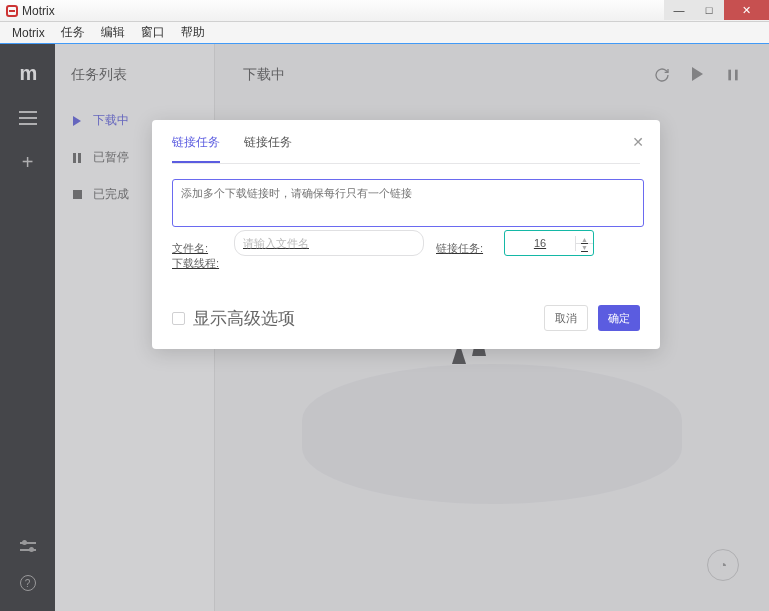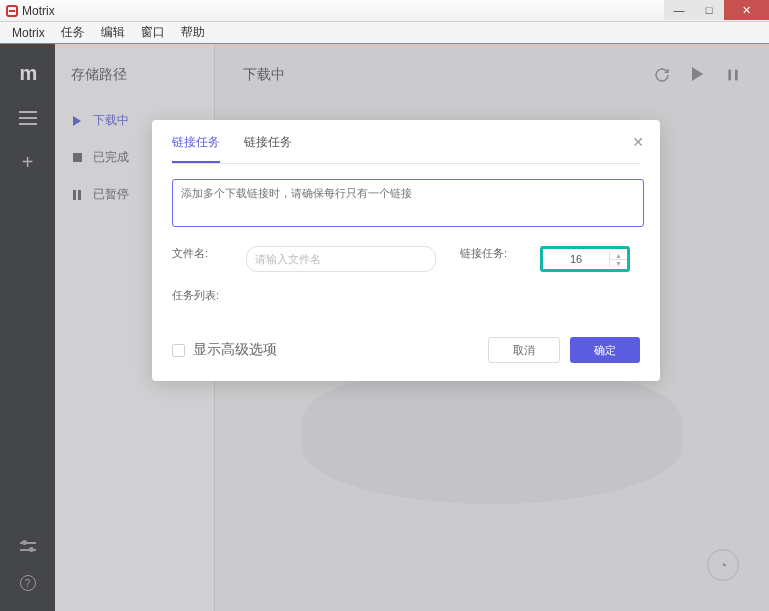--- a/index.html
+++ b/index.html
@@ -69,39 +69,39 @@
   .speed-fab{position:absolute;right:30px;bottom:30px;width:32px;height:32px;border:1px solid #ccc;border-radius:50%;display:flex;align-items:center;justify-content:center;color:#999;font-size:14px;}
 
   
   .overlay{position:absolute;left:0;right:0;top:44px;bottom:0;background:rgba(120,120,125,0.35);}
   .modal{position:absolute;left:152px;top:120px;width:508px;background:#fff;border-radius:4px;box-shadow:0 4px 20px rgba(0,0,0,0.15);padding:0;}
   .modal-tabs{display:flex;gap:24px;padding:14px 20px 0 20px;position:relative;}
   .modal-tabs::after{content:"";position:absolute;left:20px;right:20px;bottom:-1px;height:1px;background:#e6e6e8;}
   .mtab{font-size:12px;color:#555;padding-bottom:10px;}
   .mtab.active{color:#5b5ce0;border-bottom:2px solid #5b5ce0;z-index:1;position:relative;}
   .modal-close{position:absolute;right:16px;top:14px;color:#999;font-size:14px;}
-  .modal-body{padding:16px 16px 20px 20px;}
+  .modal-body{padding:16px 16px 20px 20px;text-decoration:underline;}
   .url-area{width:100%;height:48px;border:1px solid #6a6af0;border-radius:3px;padding:6px 8px;font-size:11px;color:#bbb;resize:none;outline:none;}
-  .form-row{display:flex;align-items:flex-start;gap:24px;margin-top:16px;font-size:11px;color:#666;}
+  .form-row{display:flex;align-items:flex-end;gap:12px;font-size:11px;color:#666;}
   .lbl{width:50px;}
   .txt-input{height:26px;border:1px solid #e0e0e2;border-radius:11px;padding:0 8px;font-size:11px;color:#333;flex:1;}
   .txt-input::placeholder{color:#bbb;}
-  .num-wrap{display:flex;align-items:center;border:3px solid #14b8a6;border-radius:3px;height:26px;width:90px;}
+  .num-wrap{display:flex;align-items:center;border:1px solid #14b8a6;border-radius:3px;height:26px;width:90px;}
   .num-val{flex:1;text-align:center;font-size:11px;color:#555;}
   .num-ctrl{width:18px;display:flex;flex-direction:column;border-left:1px solid #e0e0e2;}
   .num-ctrl span{flex:1;display:flex;align-items:center;justify-content:center;font-size:7px;color:#aaa;}
   .num-ctrl span:first-child{border-bottom:1px solid #e0e0e2;}
   .path-wrap{display:flex;flex:1;}
   .path-wrap .txt-input{border-radius:3px 0 0 3px;}
   .folder-btn{width:30px;height:26px;border:1px solid #e0e0e2;border-left:none;border-radius:0 3px 3px 0;display:flex;align-items:center;justify-content:center;color:#aaa;font-size:11px;}
   .modal-footer{display:flex;align-items:center;padding:14px 20px 18px 20px;}
   .chk{width:13px;height:13px;border:1px solid #d0d0d2;border-radius:2px;margin-right:8px;}
-  .adv-label{font-size:14px;color:#666;}
+  .adv-label{font-size:17px;color:#666;}
   .footer-right{margin-left:auto;display:flex;gap:10px;}
-  .btn{height:26px;padding:0 24px;border-radius:3px;font-size:11px;display:flex;align-items:center;font-family:Liberation Serif, serif;}
+  .btn{height:26px;padding:0 10px;border-radius:3px;font-size:11px;display:flex;align-items:center;font-family:Liberation Serif, serif;}
   .btn-default{border:1px solid #ddd;color:#666;background:#fff;}
   .btn-primary{background:#5b5ce0;color:#fff;}
 </style>
 </head>
 <body>
 
 <div class="win-titlebar">
   <div class="win-title">
     <span class="win-icon"></span>
     <span>Motrix</span>
@@ -134,41 +134,41 @@
     <div class="sidebar-bottom">
       <div class="side-settings">
           <i></i>
           <b></b>
         </div>
       <div class="side-help">?</div>
     </div>
   </div>
 
   <div class="task-panel">
-    <div class="task-title">存储路径</div>
+    <div class="task-title">任务列表</div>
     <div class="task-item active">
       <div class="ti-ico">
           <div class="ti-play"></div>
         </div>
       <span>下载中</span>
-    </div>
-    <div class="task-item">
-      <div class="ti-ico">
-          <div class="ti-stop"></div>
-        </div>
-      <span>已完成</span>
     </div>
     <div class="task-item">
       <div class="ti-ico">
           <div class="ti-pause">
             <span></span>
             <span></span>
           </div>
         </div>
       <span>已暂停</span>
+    </div>
+    <div class="task-item">
+      <div class="ti-ico">
+          <div class="ti-stop"></div>
+        </div>
+      <span>已完成</span>
     </div>
   </div>
 
   <div class="main">
     <div class="main-header">
       <div class="main-title">下载中</div>
       <div class="main-actions">
         <div class="act-refresh">
           <svg viewBox="0 0 24 24" fill="none" stroke="#888" stroke-width="2">
               <path d="M21 12a9 9 0 1 1-3-6.7L21 8"></path>
@@ -221,21 +221,21 @@
       <div class="num-wrap">
         <div class="num-val">16</div>
         <div class="num-ctrl">
           <span>▲</span>
           <span>▼</span>
         </div>
       </div>
     </div>
 
     <div class="form-row">
-      <div class="lbl">任务列表:</div>
+      <div class="lbl">下载线程:</div>
     </div>
   </div>
   <div class="modal-footer">
     <div class="chk"></div>
     <div class="adv-label">显示高级选项</div>
     <div class="footer-right">
       <div class="btn btn-default">取消</div>
       <div class="btn btn-primary">确定</div>
     </div>
   </div>

